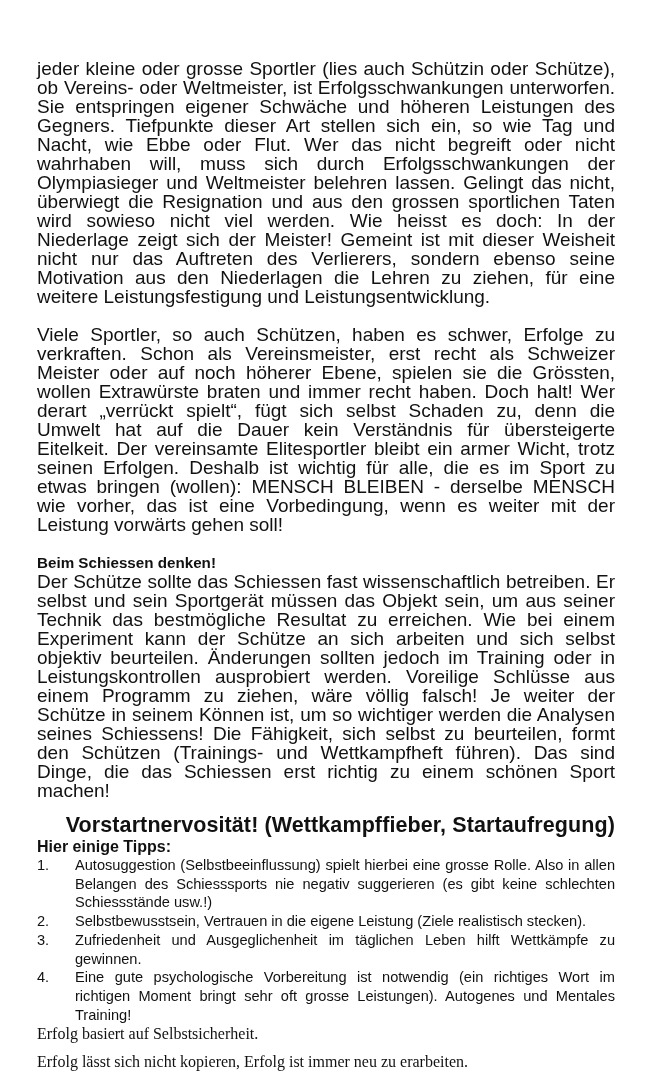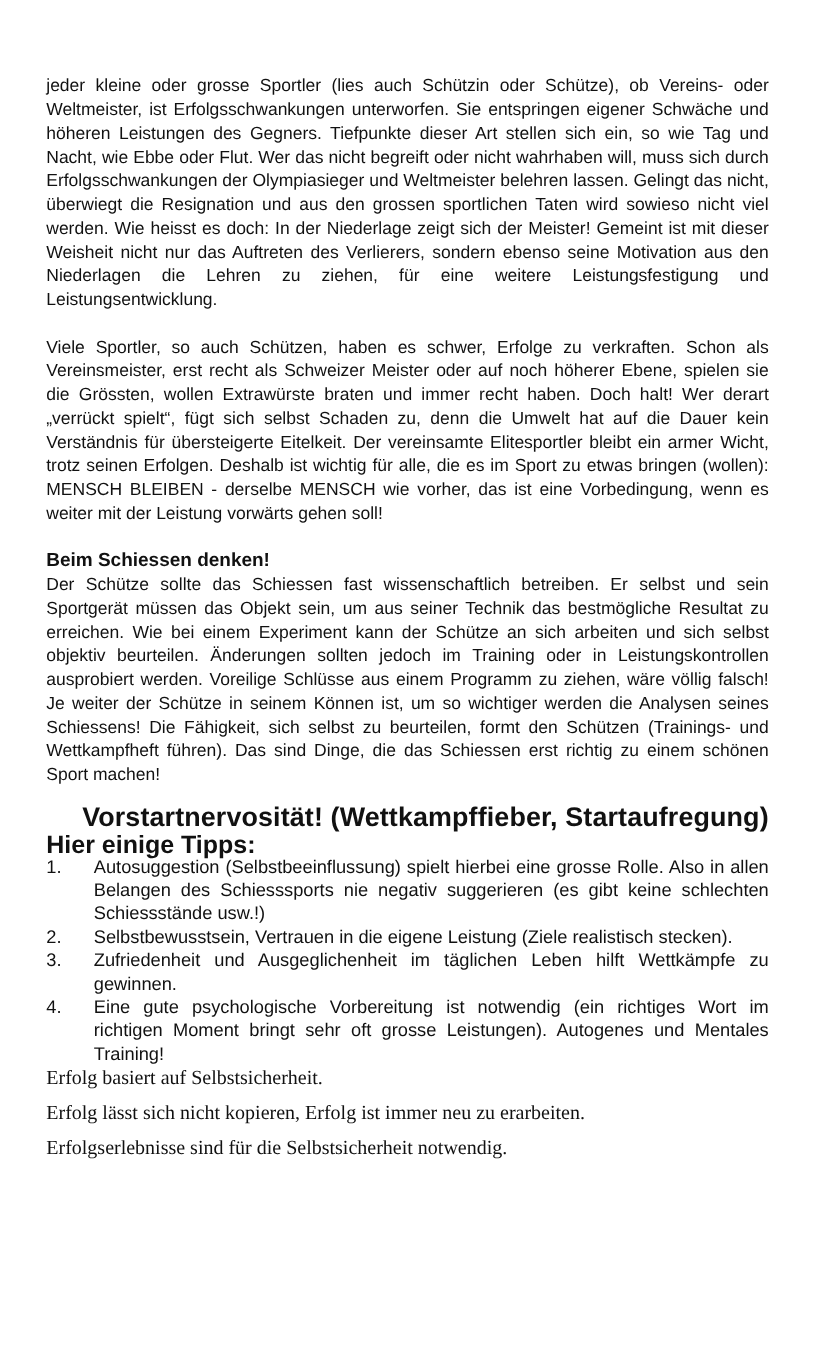--- a/index.html
+++ b/index.html
@@ -3,24 +3,24 @@
 <meta charset="utf-8">
 <style>
   html, body { margin: 0; padding: 0; background: #ffffff; }
   body {
     width: 651px; height: 1077px; overflow: hidden;
     font-family: "Liberation Sans", sans-serif;
     color: #111111;
   }
   .page { position: relative; padding: 59px 36px 0 37px; width: 578px; }
   .sec-title { font-weight: bold; font-size: 15.2px; line-height: 19px; margin: 0; }
-  .para { font-size: 14px; line-height: 19px; margin: 0; text-align: justify; }
+  .para { font-size: 19px; line-height: 19px; margin: 0; text-align: justify; }
   .sec { margin-bottom: 19px; }
   .h-large { font-weight: bold; font-size: 21.5px; line-height: 26px; margin: 0; letter-spacing: 0.1px; text-align: right; }
-  .sub-title { font-weight: bold; font-size: 20px; line-height: 18px; margin: 0; }
+  .sub-title { font-weight: bold; font-size: 16px; line-height: 18px; margin: 0; }
   ol.tips { list-style: none; margin: 0; padding: 0; }
   ol.tips li { display: flex; font-size: 14.6px; line-height: 18.7px; }
   ol.tips li .num { width: 38px; flex: 0 0 38px; }
   ol.tips li .txt { flex: 1; text-align: justify; }
   .h-large2 { margin-top: 22px; }
   .plain { font-size: 16px; line-height: 19px; margin: 0 0 9px 0; font-family: Liberation Serif, serif; }
 </style>
 </head>
 <body>
 

